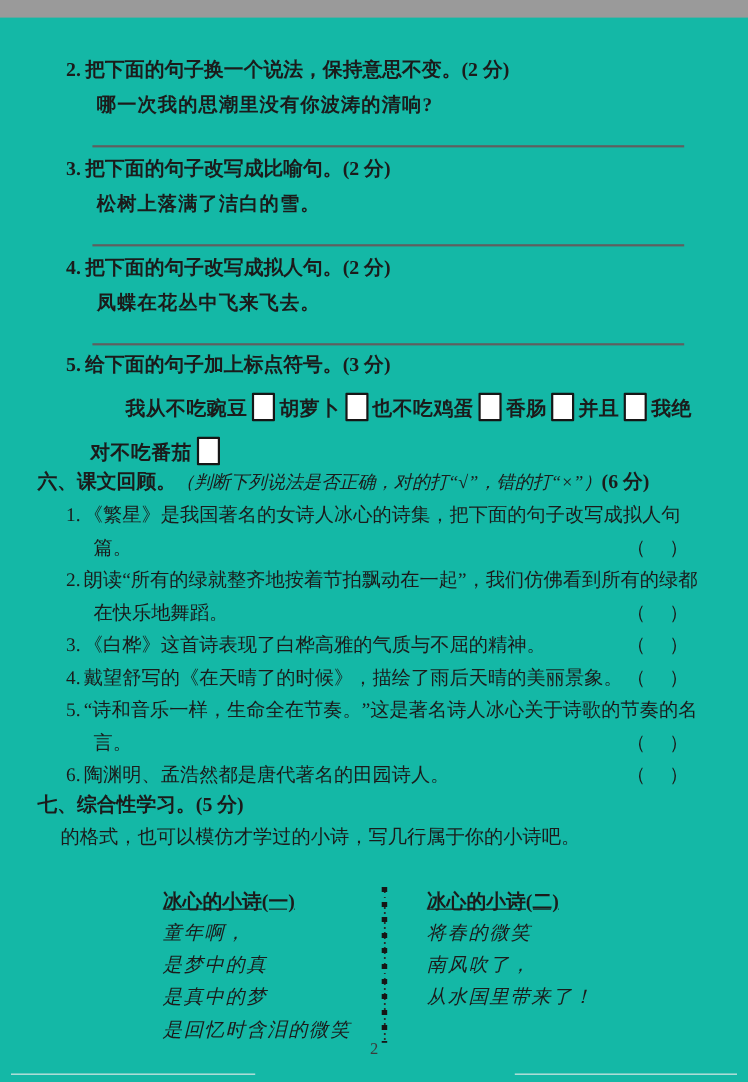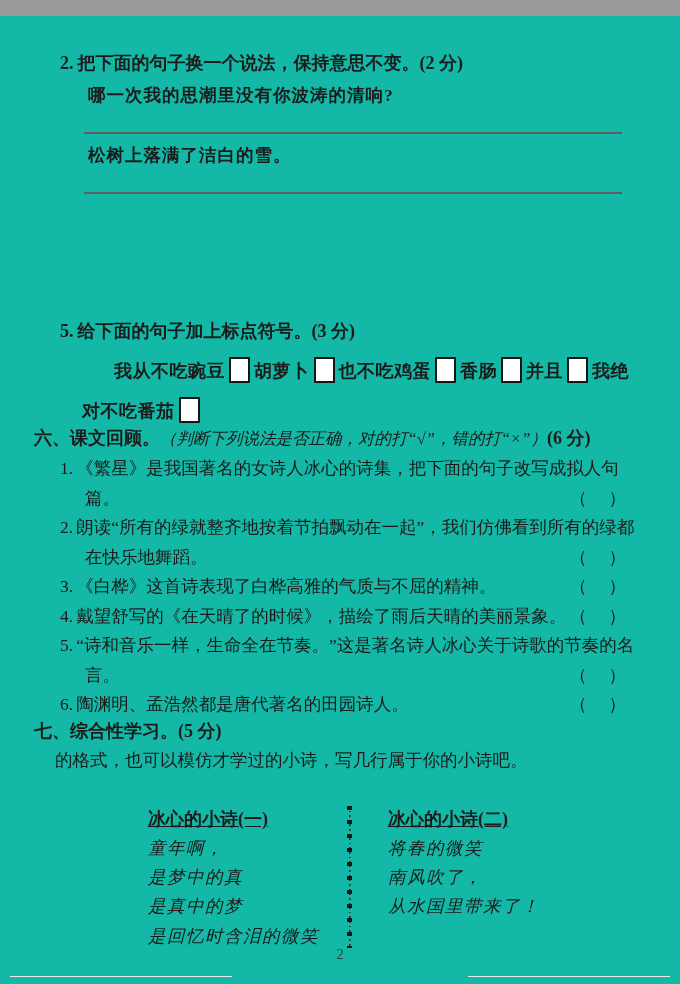--- a/index.html
+++ b/index.html
@@ -71,24 +71,30 @@
 
 <div class="page">
 
   <div class="q-item" style="top:32px">
     <div class="q-title"><span class="q-num">2.</span><span>把下面的句子换一个说法，保持意思不变。(2 分)</span></div>
     <div class="q-sent">哪一次我的思潮里没有你波涛的清响?</div>
     <div class="answer-line"></div>
   </div>
 
   <div class="q-item" style="top:122px">
+    <div class="q-title"><span class="q-num">3.</span><span>把下面的句子改写成比喻句。(2 分)</span></div>
     <div class="q-sent">松树上落满了洁白的雪。</div>
     <div class="answer-line"></div>
   </div>
 
+  <div class="q-item" style="top:212px">
+    <div class="q-title"><span class="q-num">4.</span><span>把下面的句子改写成拟人句。(2 分)</span></div>
+    <div class="q-sent">凤蝶在花丛中飞来飞去。</div>
+    <div class="answer-line"></div>
+  </div>
 
   <div class="q-item" style="top:300px">
     <div class="q-title"><span class="q-num">5.</span><span>给下面的句子加上标点符号。(3 分)</span></div>
     <div class="punct-row row1"><span>我从不吃豌豆</span><span class="pbox"></span><span>胡萝卜</span><span class="pbox"></span><span>也不吃鸡蛋</span><span class="pbox"></span><span>香肠</span><span class="pbox"></span><span>并且</span><span class="pbox"></span><span>我绝</span></div>
     <div class="punct-row row2"><span>对不吃番茄</span><span class="pbox"></span></div>
   </div>
 
   <div class="abs" style="top:406px">
     <div class="s6-heading"><span class="s6-head-bold">六、课文回顾。</span><span class="s6-note">（判断下列说法是否正确，对的打“√”，错的打“×”）</span><span class="s6-score">(6 分)</span></div>
 

